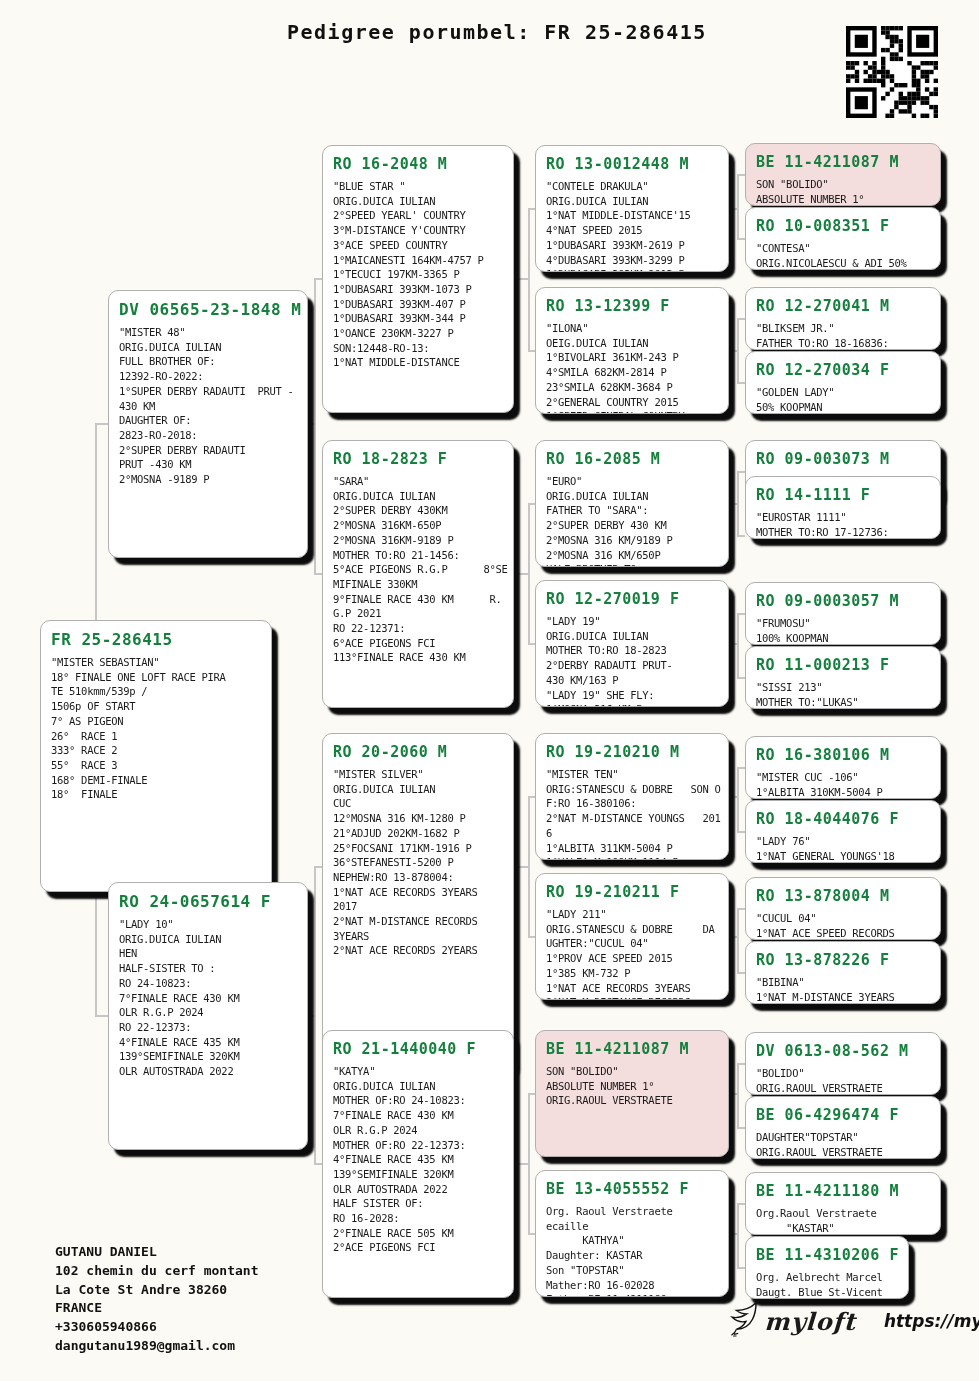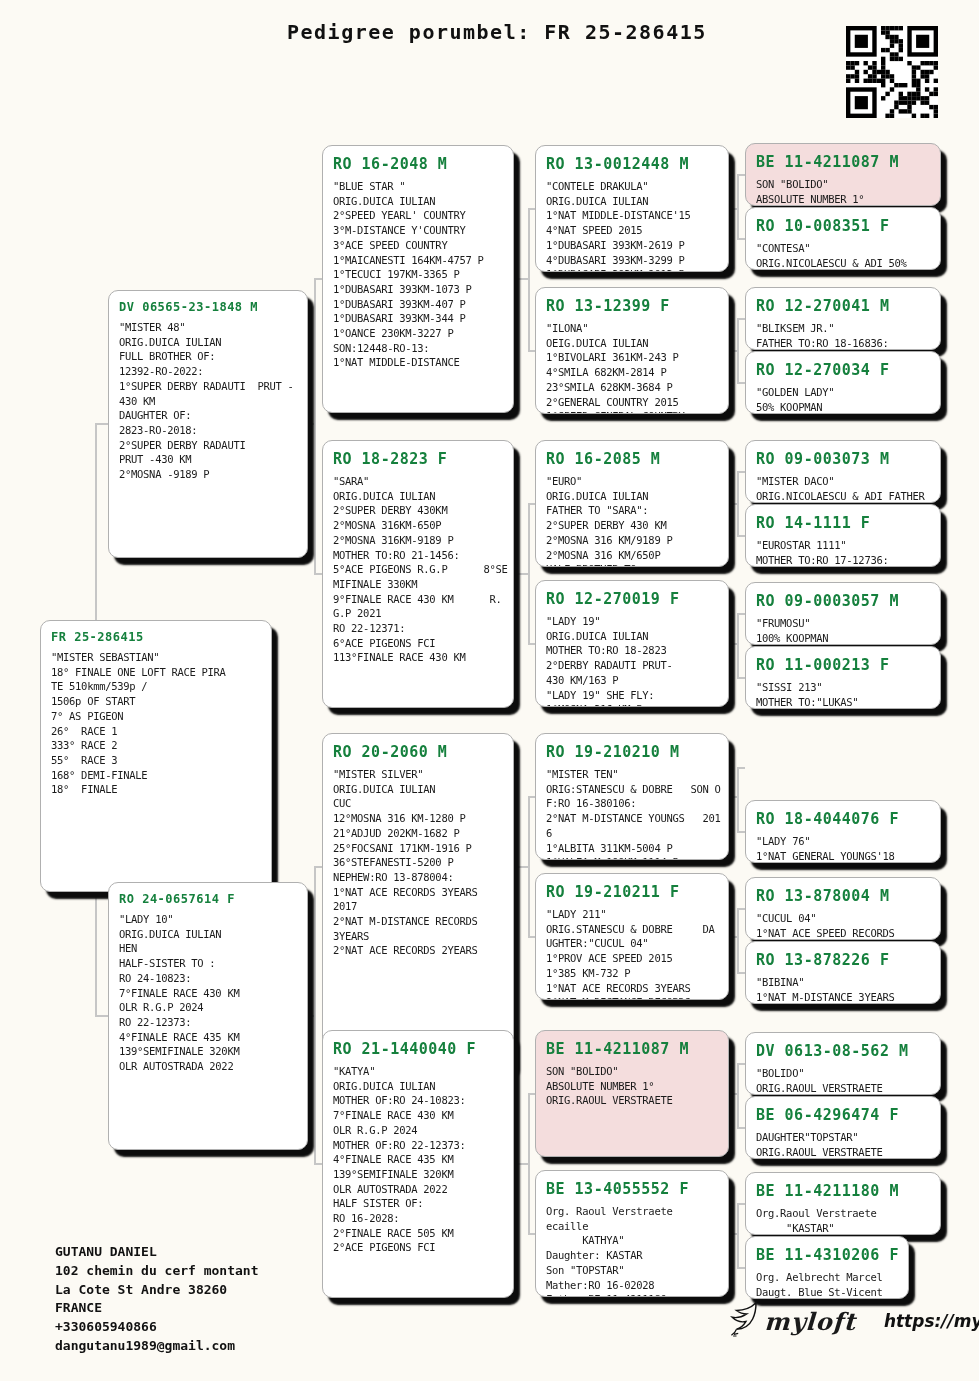--- a/index.html
+++ b/index.html
@@ -9,21 +9,21 @@
   #title{position:absolute;left:287px;top:20px;font:bold 20px "DejaVu Sans Mono",monospace;
          letter-spacing:1.5px;color:#111;}
   #qr{position:absolute;left:846px;top:26px;width:92px;height:92px;}
   .conn{position:absolute;background:#c6c6c6;z-index:1;}
   .pbox{position:absolute;background:#fff;border:1px solid #b0b0b0;border-radius:10px;
         box-shadow:6px 7px 2px #0c0c0c;padding:9px 10px;box-sizing:border-box;
         overflow:hidden;z-index:2;}
   .pbox.pink{background:#f4dddd;}
   .phead{font:bold 15px "DejaVu Sans Mono",monospace;color:#15803d;letter-spacing:.5px;
          margin-bottom:6px;white-space:pre;}
-  .big .phead{font-size:12px;}
+  .big .phead{font-size:16px;}
   .pbody{font:10.5px/14.7px "DejaVu Sans Mono",monospace;color:#1b1b1b;
          letter-spacing:-0.3px;}
   .pbody div{white-space:pre;}
   #footer{position:absolute;left:55px;top:1243px;font:bold 13px/18.8px "DejaVu Sans Mono",monospace;
           color:#111;}
   #footer div{white-space:pre;}
   #logo{position:absolute;left:728px;top:1300px;display:flex;align-items:center;z-index:3;}
   #logo .brand{font:bold italic 24px "DejaVu Serif",serif;color:#1a1a1a;margin-left:4px;
                transform:skewX(-6deg);letter-spacing:1px;}
   #logo .url{font:bold italic 17px "DejaVu Sans",sans-serif;color:#111;margin-left:26px;}
@@ -474,39 +474,46 @@
         <div>50% KOOPMAN</div>
       </div>
   </div>
   <div class="pbox" style="left:745px;top:440px;width:196px;height:63px">
     <div class="phead">RO 09-003073 M</div>
     <div class="pbody">
         <div>"MISTER DACO"</div>
         <div>ORIG.NICOLAESCU &amp; ADI FATHER</div>
       </div>
   </div>
-  <div class="pbox" style="left:745px;top:504px;width:196px;height:63px">
+  <div class="pbox" style="left:745px;top:476px;width:196px;height:63px">
     <div class="phead">RO 14-1111 F</div>
     <div class="pbody">
         <div>"EUROSTAR 1111"</div>
         <div>MOTHER TO:RO 17-12736:</div>
       </div>
   </div>
   <div class="pbox" style="left:745px;top:582px;width:196px;height:63px">
     <div class="phead">RO 09-0003057 M</div>
     <div class="pbody">
         <div>"FRUMOSU"</div>
         <div>100% KOOPMAN</div>
       </div>
   </div>
   <div class="pbox" style="left:745px;top:646px;width:196px;height:63px">
     <div class="phead">RO 11-000213 F</div>
     <div class="pbody">
         <div>"SISSI 213"</div>
         <div>MOTHER TO:"LUKAS"</div>
+      </div>
+  </div>
+  <div class="pbox" style="left:745px;top:736px;width:196px;height:63px">
+    <div class="phead">RO 16-380106 M</div>
+    <div class="pbody">
+        <div>"MISTER CUC -106"</div>
+        <div>1°ALBITA 310KM-5004 P</div>
       </div>
   </div>
   <div class="pbox" style="left:745px;top:800px;width:196px;height:63px">
     <div class="phead">RO 18-4044076 F</div>
     <div class="pbody">
         <div>"LADY 76"</div>
         <div>1°NAT GENERAL YOUNGS'18</div>
       </div>
   </div>
   <div class="pbox" style="left:745px;top:877px;width:196px;height:63px">

